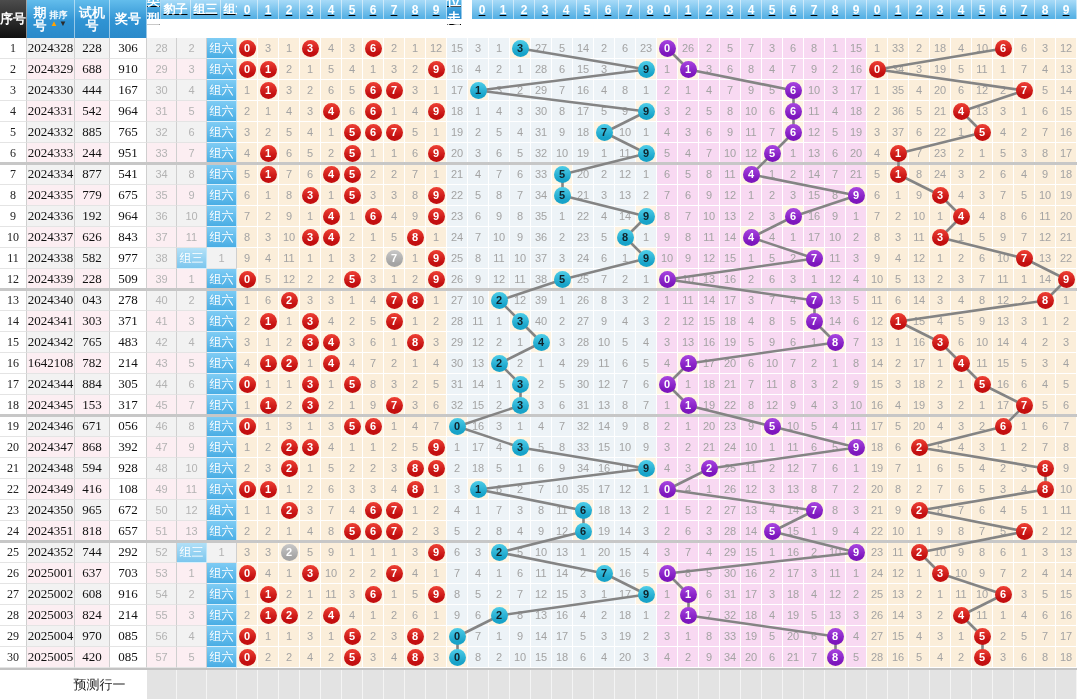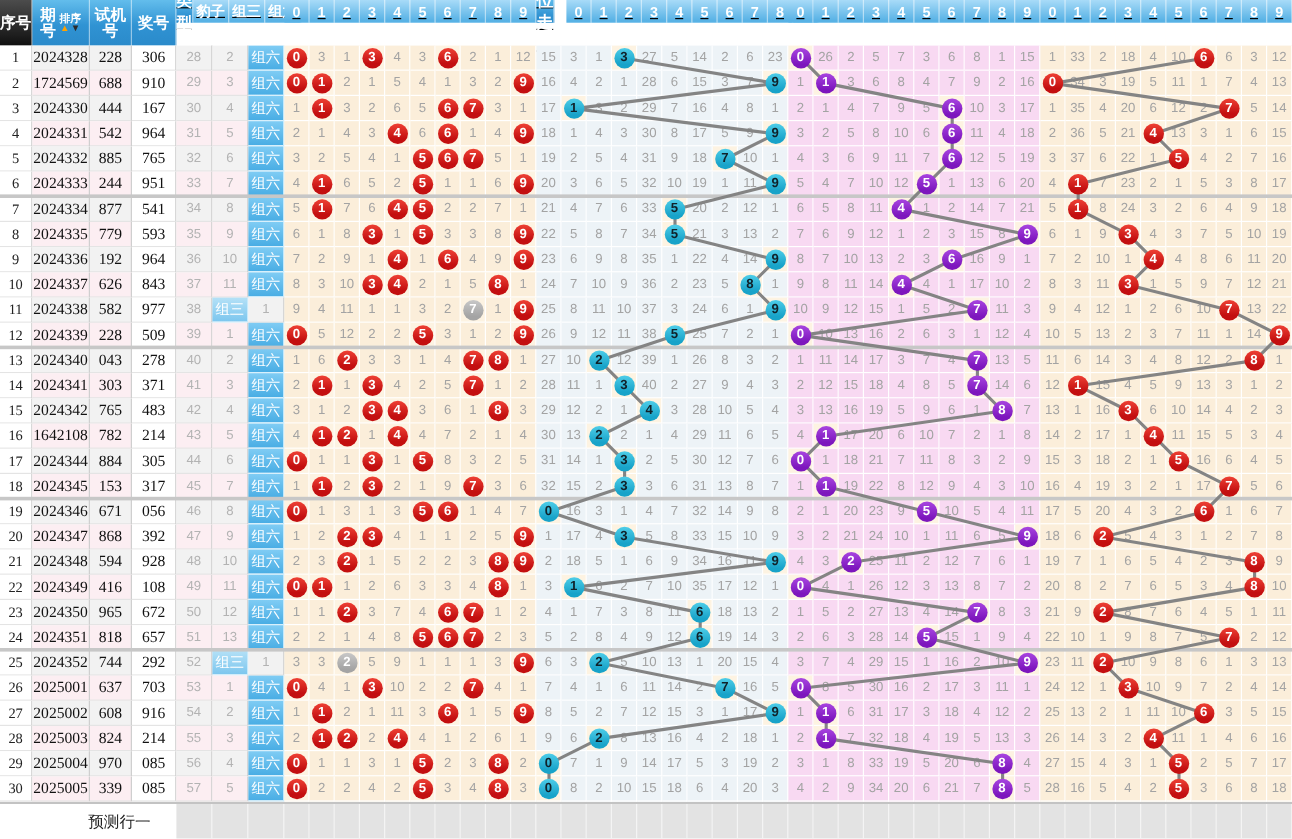--- a/index.html
+++ b/index.html
@@ -223,21 +223,21 @@
         <div class="g g-ge">10</div>
         <div class="g g-ge hit">
           <div class="ball b-red">6</div>
         </div>
         <div class="g g-ge">6</div>
         <div class="g g-ge">3</div>
         <div class="g g-ge">12</div>
       </div>
       <div class="brow">
         <div class="c w-seq">2</div>
-        <div class="c w-iss even">1724569</div>
+        <div class="c w-iss even">2024329</div>
         <div class="c w-test even">688</div>
         <div class="c w-prz">910</div>
         <div class="c w-t even">29</div>
         <div class="c w-t even">3</div>
         <div class="c w-t lab6">组六</div>
         <div class="g g-dist hit">
           <div class="ball b-red">0</div>
         </div>
         <div class="g g-dist hit">
           <div class="ball b-red">1</div>
@@ -591,21 +591,21 @@
         <div class="g g-ge">2</div>
         <div class="g g-ge">6</div>
         <div class="g g-ge">4</div>
         <div class="g g-ge">9</div>
         <div class="g g-ge">18</div>
       </div>
       <div class="brow">
         <div class="c w-seq">8</div>
         <div class="c w-iss even">2024335</div>
         <div class="c w-test even">779</div>
-        <div class="c w-prz">593</div>
+        <div class="c w-prz">675</div>
         <div class="c w-t even">35</div>
         <div class="c w-t even">9</div>
         <div class="c w-t lab6">组六</div>
         <div class="g g-dist">6</div>
         <div class="g g-dist">1</div>
         <div class="g g-dist">8</div>
         <div class="g g-dist hit">
           <div class="ball b-red">3</div>
         </div>
         <div class="g g-dist">1</div>
@@ -1928,21 +1928,21 @@
           <div class="ball b-red">5</div>
         </div>
         <div class="g g-ge">2</div>
         <div class="g g-ge">5</div>
         <div class="g g-ge">7</div>
         <div class="g g-ge">17</div>
       </div>
       <div class="brow">
         <div class="c w-seq">30</div>
         <div class="c w-iss even">2025005</div>
-        <div class="c w-test even">339</div>
+        <div class="c w-test even">420</div>
         <div class="c w-prz">085</div>
         <div class="c w-t even">57</div>
         <div class="c w-t even">5</div>
         <div class="c w-t lab6">组六</div>
         <div class="g g-dist hit">
           <div class="ball b-red">0</div>
         </div>
         <div class="g g-dist">2</div>
         <div class="g g-dist">2</div>
         <div class="g g-dist">4</div>

